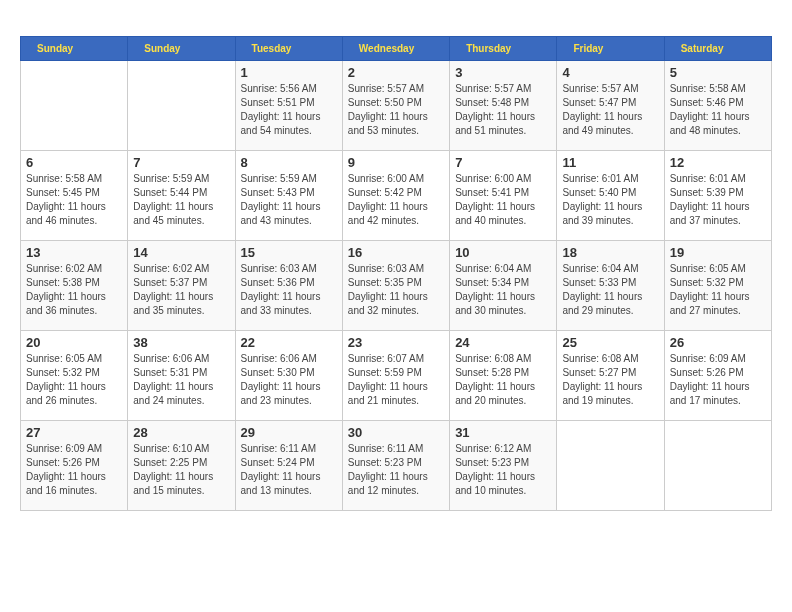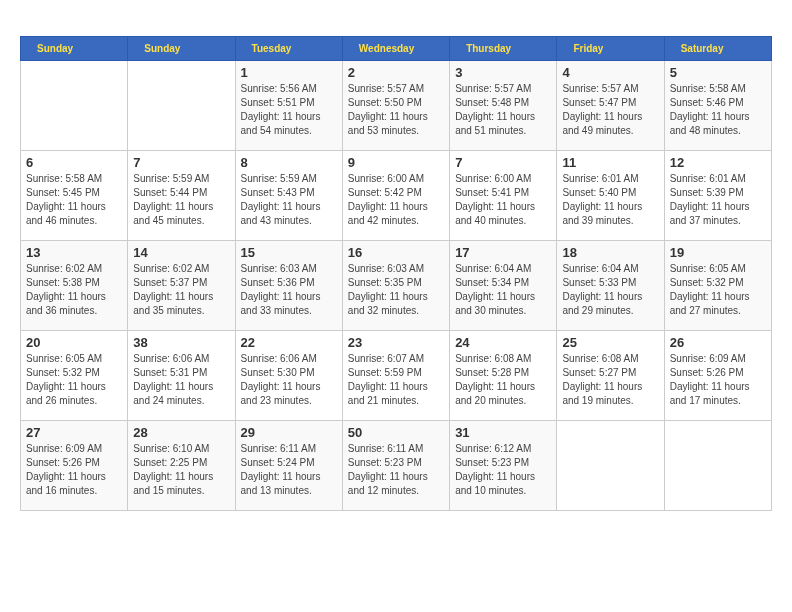--- a/index.html
+++ b/index.html
@@ -193,21 +193,21 @@
 Sunset: 5:36 PM
 Daylight: 11 hours and 33 minutes.</div>
         </td>
         <td>
           <span class="day-number">16</span>
           <div class="cell-info" style="white-space: pre-line;">Sunrise: 6:03 AM
 Sunset: 5:35 PM
 Daylight: 11 hours and 32 minutes.</div>
         </td>
         <td>
-          <span class="day-number">17</span>
+          <span class="day-number">10</span>
           <div class="cell-info" style="white-space: pre-line;">Sunrise: 6:04 AM
 Sunset: 5:34 PM
 Daylight: 11 hours and 30 minutes.</div>
         </td>
         <td>
           <span class="day-number">18</span>
           <div class="cell-info" style="white-space: pre-line;">Sunrise: 6:04 AM
 Sunset: 5:33 PM
 Daylight: 11 hours and 29 minutes.</div>
         </td>
@@ -275,21 +275,21 @@
 Sunset: 2:25 PM
 Daylight: 11 hours and 15 minutes.</div>
         </td>
         <td>
           <span class="day-number">29</span>
           <div class="cell-info" style="white-space: pre-line;">Sunrise: 6:11 AM
 Sunset: 5:24 PM
 Daylight: 11 hours and 13 minutes.</div>
         </td>
         <td>
-          <span class="day-number">50</span>
+          <span class="day-number">30</span>
           <div class="cell-info" style="white-space: pre-line;">Sunrise: 6:11 AM
 Sunset: 5:23 PM
 Daylight: 11 hours and 12 minutes.</div>
         </td>
         <td>
           <span class="day-number">31</span>
           <div class="cell-info" style="white-space: pre-line;">Sunrise: 6:12 AM
 Sunset: 5:23 PM
 Daylight: 11 hours and 10 minutes.</div>
         </td>

